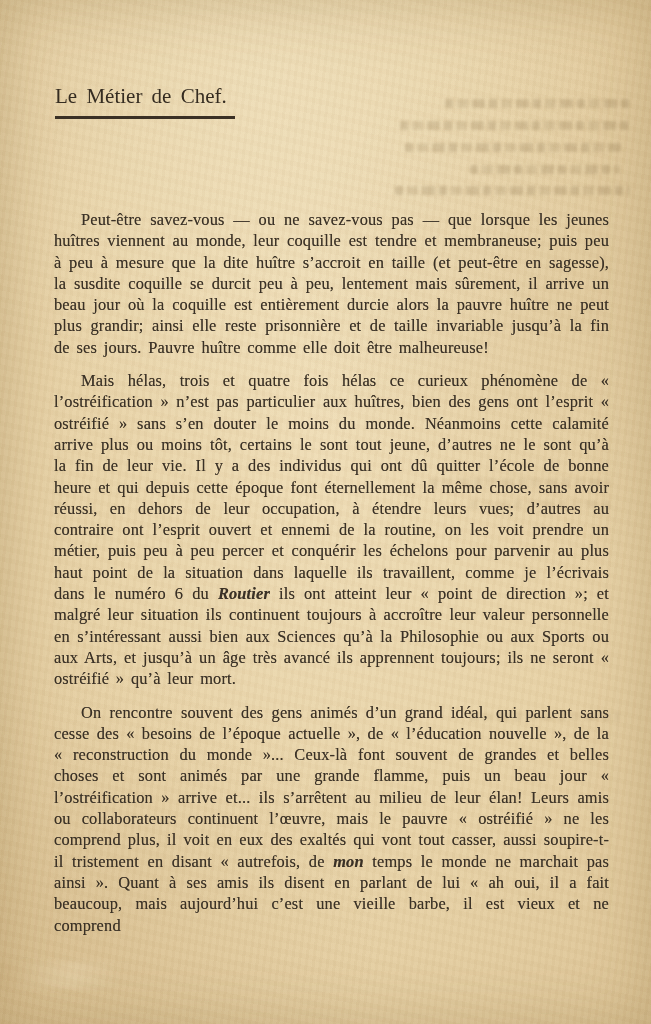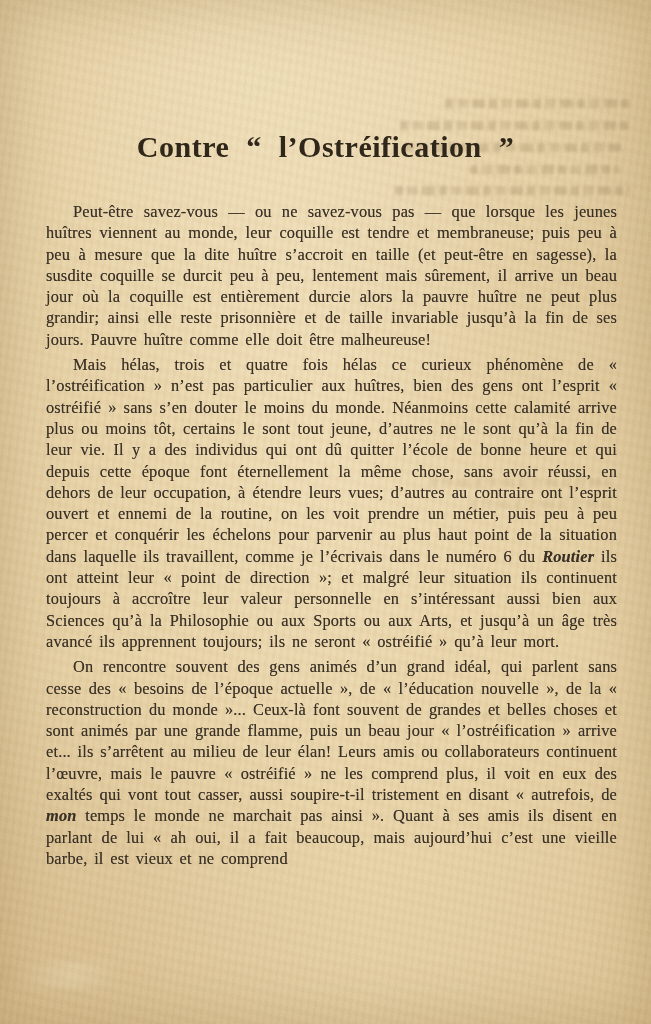--- a/index.html
+++ b/index.html
@@ -55,21 +55,21 @@
   }
   .body-text{
     position:absolute;top:197px;left:42px;width:579px;
     font-size:16.4px;line-height:21.3px;
     color:#3a3126;
     text-align:justify;
     word-spacing:2.5px;letter-spacing:0.15px;
     text-shadow:0 0 0.5px rgba(58,49,38,0.55);
     z-index:2;
   }
-  .body-text p{margin:4px;text-indent:27px;}
+  .body-text p{margin:12px;text-indent:27px;}
   .it{font-style:italic;font-weight:bold;}
   .crease{
     position:absolute;left:0;top:962px;width:120px;height:26px;
     background:linear-gradient(100deg, rgba(180,145,90,0.12), rgba(255,245,220,0.18) 60%, transparent);
     filter:blur(3px);
   }
 </style>
 </head>
 <body>
 
@@ -81,22 +81,22 @@
   <div class="ghost" style="top:121px; left:400px; width:230px;"></div>
   <div class="ghost" style="top:143px; left:405px; width:220px;"></div>
   <div class="ghost" style="top:165px; left:470px; width:150px;"></div>
   <div class="ghost" style="top:186px; left:395px; width:235px;"></div>
 
   <div class="ghost" style="top:478px; left:430px; width:180px; opacity:.18;"></div>
   <div class="ghost" style="top:500px; left:470px; width:140px; opacity:.15;"></div>
   <div class="ghost" style="top:712px; left:470px; width:150px; opacity:.18;"></div>
 
 
+  <div class="rubric">Le Métier de Chef.</div>
 
-  <div class="title">Contre “ l’Ostréification ”</div>
 
   <div class="body-text">
     <p><span>Peut-être savez-vous — ou ne savez-vous pas — que lorsque les jeunes huîtres viennent au monde, leur coquille est tendre et membraneuse; puis peu à peu à mesure que la dite huître s’accroit en taille (et peut-être en sagesse), la susdite coquille se durcit peu à peu, lentement mais sûrement, il arrive un beau jour où la coquille est entièrement durcie alors la pauvre huître ne peut plus grandir; ainsi elle reste prisonnière et de taille invariable jusqu’à la fin de ses jours. Pauvre huître comme elle doit être malheureuse!</span></p>
     <p><span>Mais hélas, trois et quatre fois hélas ce curieux phénomène de « l’ostréification » n’est pas particulier aux huîtres, bien des gens ont l’esprit « ostréifié » sans s’en douter le moins du monde. Néanmoins cette calamité arrive plus ou moins tôt, certains le sont tout jeune, d’autres ne le sont qu’à la fin de leur vie. Il y a des individus qui ont dû quitter l’école de bonne heure et qui depuis cette époque font éternellement la même chose, sans avoir réussi, en dehors de leur occupation, à étendre leurs vues; d’autres au contraire ont l’esprit ouvert et ennemi de la routine, on les voit prendre un métier, puis peu à peu percer et conquérir les échelons pour parvenir au plus haut point de la situation dans laquelle ils travaillent, comme je l’écrivais dans le numéro 6 du </span><span class="it">Routier</span><span> ils ont atteint leur « point de direction »; et malgré leur situation ils continuent toujours à accroître leur valeur personnelle en s’intéressant aussi bien aux Sciences qu’à la Philosophie ou aux Sports ou aux Arts, et jusqu’à un âge très avancé ils apprennent toujours; ils ne seront « ostréifié » qu’à leur mort.</span></p>
     <p><span>On rencontre souvent des gens animés d’un grand idéal, qui parlent sans cesse des « besoins de l’époque actuelle », de « l’éducation nouvelle », de la « reconstruction du monde »... Ceux-là font souvent de grandes et belles choses et sont animés par une grande flamme, puis un beau jour « l’ostréification » arrive et... ils s’arrêtent au milieu de leur élan! Leurs amis ou collaborateurs continuent l’œuvre, mais le pauvre « ostréifié » ne les comprend plus, il voit en eux des exaltés qui vont tout casser, aussi soupire-t-il tristement en disant « autrefois, de </span><span class="it">mon</span><span> temps le monde ne marchait pas ainsi ». Quant à ses amis ils disent en parlant de lui « ah oui, il a fait beaucoup, mais aujourd’hui c’est une vieille barbe, il est vieux et ne comprend</span></p>
   </div>
 
   <div class="crease"></div>
 
 </div>

